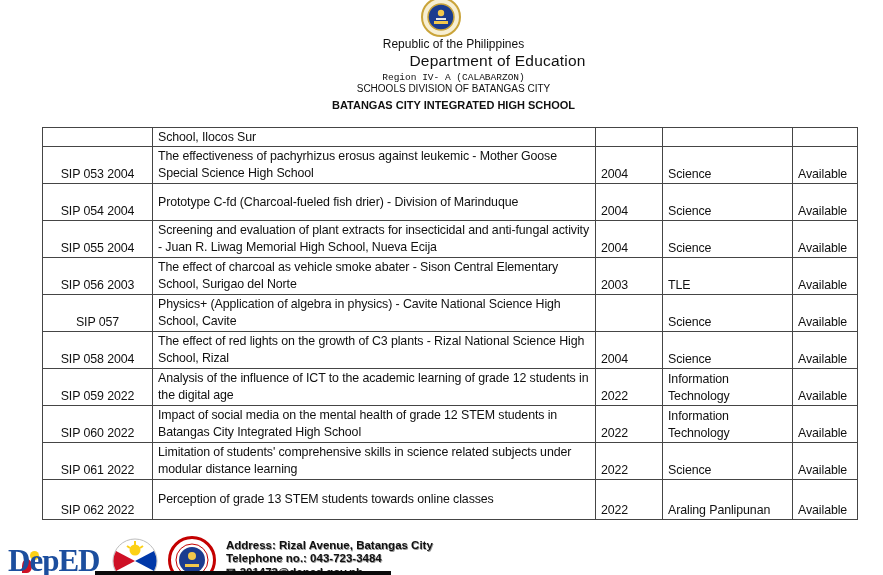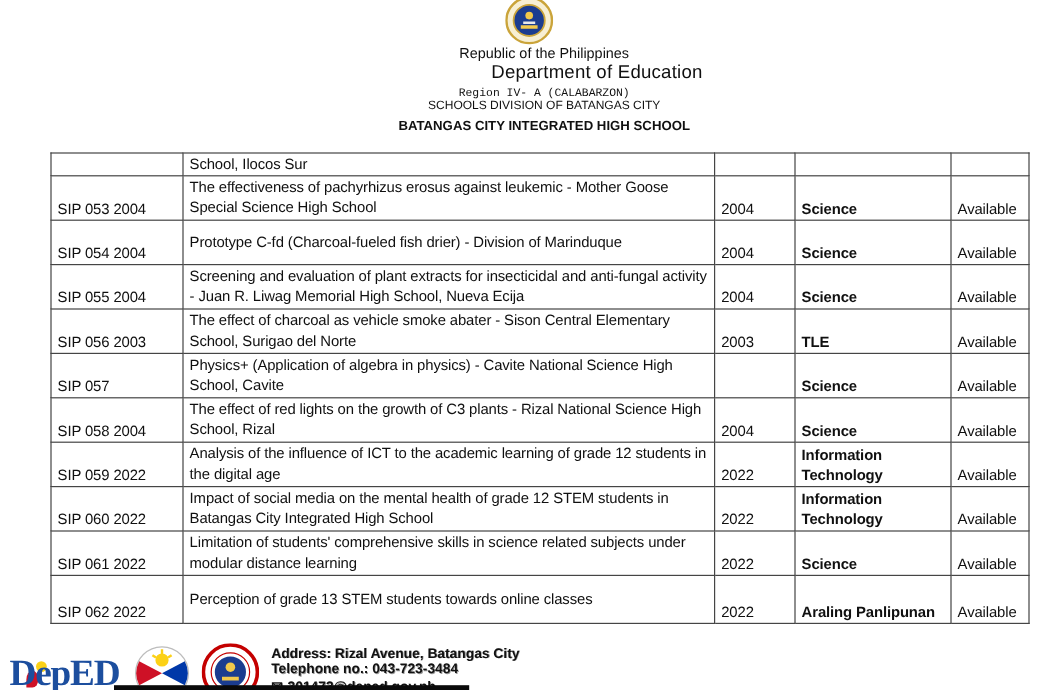--- a/index.html
+++ b/index.html
@@ -31,24 +31,24 @@
   }
   .records td {
     border:1px solid #454545;
     padding:0 5px;
     line-height:17px;
     word-wrap:break-word;
   }
   .records tr { height:37px; }
   .records tr:first-child { height:19px; }
   .records tr:last-child  { height:40px; }
-  .col-code    { vertical-align:bottom; padding-bottom:1px; }
+  .col-code    { vertical-align:bottom; padding-bottom:1px;text-align:center; }
   .col-title   { vertical-align:middle; }
   .col-year    { vertical-align:bottom; padding-bottom:1px; }
-  .col-subject { vertical-align:bottom; padding-bottom:1px;font-weight:bold; }
+  .col-subject { vertical-align:bottom; padding-bottom:1px; }
   .col-status  { vertical-align:bottom; padding-bottom:1px; }
 
   
   .deped-logo { left:8px; top:543px; width:90px; height:32px; }
   .deped-logo .logo-text {
     font-size:31px; font-weight:800; color:#1c4e9e;
     letter-spacing:-1px; position:relative; z-index:2;font-family:Liberation Serif, serif;
   }
   .logo-dot { position:absolute; border-radius:50%; z-index:1; }
   .logo-dot.red    { width:10px; height:14px; left:14px; top:16px; background:#ce1126; border-radius:50% 50% 50% 0; }

